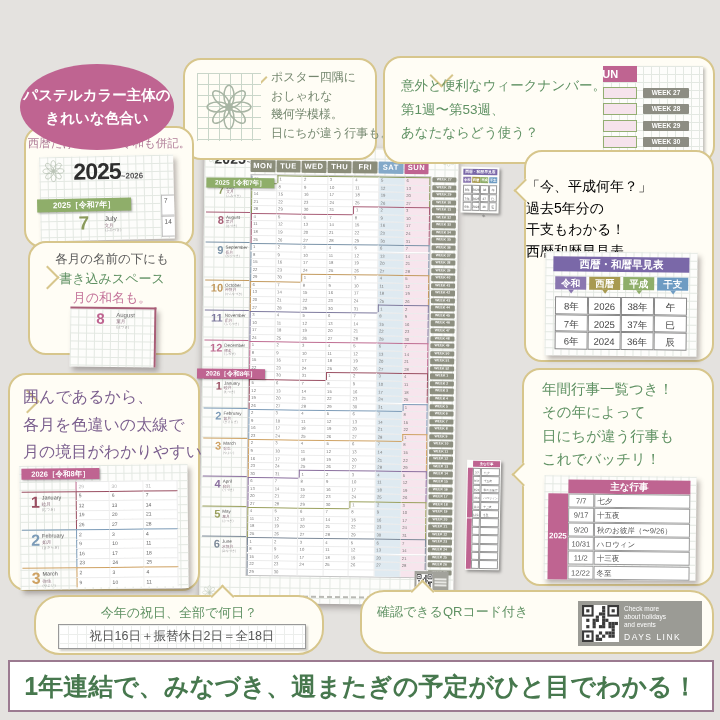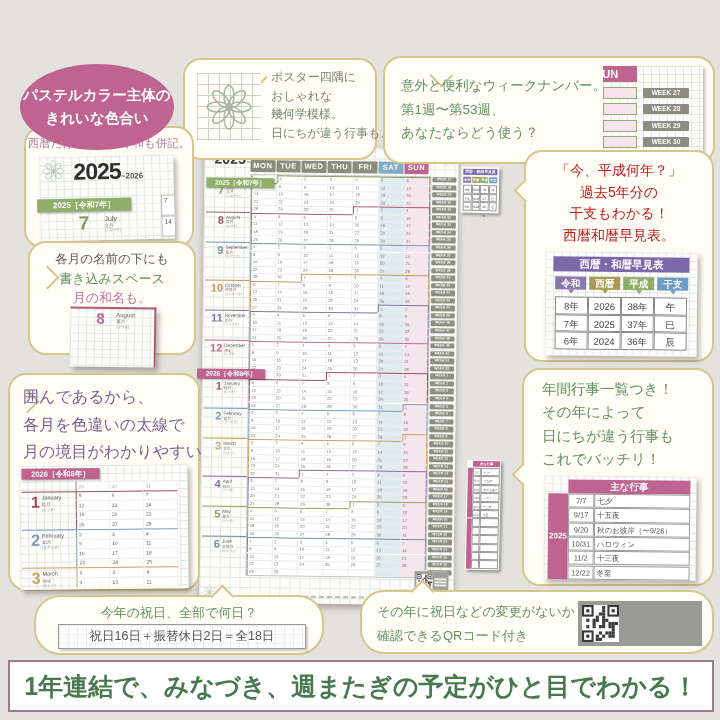--- a/index.html
+++ b/index.html
@@ -83,21 +83,21 @@
     font-size:7.5px;font-weight:bold;text-align:center;line-height:11px;z-index:3;box-shadow:1px 1px 2px rgba(0,0,0,.3);}
   
   .co-f{left:34px;top:595px;width:290px;height:60px;border-radius:26px;}
   .co-f-q{position:absolute;left:0;top:7px;width:100%;text-align:center;font-size:13px;color:#5f9163;}
   .co-f-a{position:absolute;left:22px;top:27px;width:246px;height:23px;border:1px solid #999;background:#fff;
     background-image:linear-gradient(#eceeec 1px,transparent 1px),linear-gradient(90deg,#eceeec 1px,transparent 1px);
     background-size:9px 9px;font-size:12.5px;color:#555;text-align:center;line-height:23px;
     box-shadow:2px 2px 2px rgba(0,0,0,.2);}
   
   .co-g{left:524px;top:150px;width:190px;height:212px;}
-  .co-g-text{position:absolute;left:0;top:8px;width:100%;text-align:center;font-size:14px;color:#b91c1c;line-height:1.55;}
+  .co-g-text{position:absolute;left:0;top:24px;width:100%;font-size:14px;color:#000000;line-height:1.55;}
   .hayami-big{position:absolute;left:19px;top:100px;width:152px;height:104px;transform:rotate(.6deg);}
   
   .co-h{left:522px;top:368px;width:192px;height:218px;}
   .co-h-text{position:absolute;left:18px;top:8px;font-size:14.5px;color:#5f9163;line-height:1.62;white-space:nowrap;}
   .events-big{position:absolute;left:20px;top:106px;width:152px;height:104px;transform:rotate(.6deg);}
   
   .co-i{left:360px;top:590px;width:354px;height:64px;border-radius:24px;}
   .co-i-text{position:absolute;left:15px;top:8px;font-size:13px;color:#5f9163;line-height:1.85;white-space:nowrap;}
   .qrpanel{position:absolute;right:10px;top:9px;width:124px;height:45px;background:#9b9b95;display:flex;align-items:center;}
   .qrimg{width:37px;height:37px;background:#fff;margin-left:4px;}
@@ -1140,21 +1140,20 @@
         <div class="e-cell" style="left: 24px; top: 75.2px; width: 26px; height: 14.3px; font-size: 7.5px; line-height: 14.3px; text-align: center;">11/2</div>
         <div class="e-cell" style="left: 50px; top: 75.2px; width: 96px; height: 14.3px; font-size: 7.5px; line-height: 14.3px; padding-left: 2px;">十三夜</div>
         <div class="e-cell" style="left: 24px; top: 89.5px; width: 26px; height: 14.3px; font-size: 7.5px; line-height: 14.3px; text-align: center;">12/22</div>
         <div class="e-cell" style="left: 50px; top: 89.5px; width: 96px; height: 14.3px; font-size: 7.5px; line-height: 14.3px; padding-left: 2px;">冬至</div>
       </div>
   </div>
 
   <div class="co co-i">
     <div class="tail t" style="left:52px"></div>
     <div class="co-i-text">
-        <div>その年に祝日などの変更がないか</div>
         <div>確認できるQRコード付き</div>
       </div>
     <div class="qrpanel">
       <div class="qrimg" id="qr-big"><svg viewBox="-1 -1 35 35" width="100%" height="100%">
             <g fill="#3a3a3a">
               <rect x="18" y="0" width="3" height="3"></rect>
               <rect x="18" y="3" width="3" height="3"></rect>
               <rect x="15" y="6" width="3" height="3"></rect>
               <rect x="18" y="6" width="3" height="3"></rect>
               <rect x="12" y="9" width="3" height="3"></rect>
@@ -1187,18 +1186,26 @@
               <rect x="12" y="30" width="3" height="3"></rect>
               <rect x="15" y="30" width="3" height="3"></rect>
               <rect x="0" y="0" width="9" height="9" fill="none" stroke="#3a3a3a" stroke-width="2"></rect>
               <rect x="3" y="3" width="3" height="3"></rect>
               <rect x="24" y="0" width="9" height="9" fill="none" stroke="#3a3a3a" stroke-width="2"></rect>
               <rect x="27" y="3" width="3" height="3"></rect>
               <rect x="0" y="24" width="9" height="9" fill="none" stroke="#3a3a3a" stroke-width="2"></rect>
               <rect x="3" y="27" width="3" height="3"></rect>
             </g>
           </svg></div>
+      <div class="qrtxt">
+        <div class="qrcap">
+            <div>Check more</div>
+            <div>about holidays</div>
+            <div>and events</div>
+          </div>
+        <div class="qrbrand">DAYS LINK</div>
+      </div>
     </div>
   </div>
 
   <div class="banner">1年連結で、みなづき、週またぎの予定がひと目でわかる！</div>
 
 </div>
 
 </body></html>

